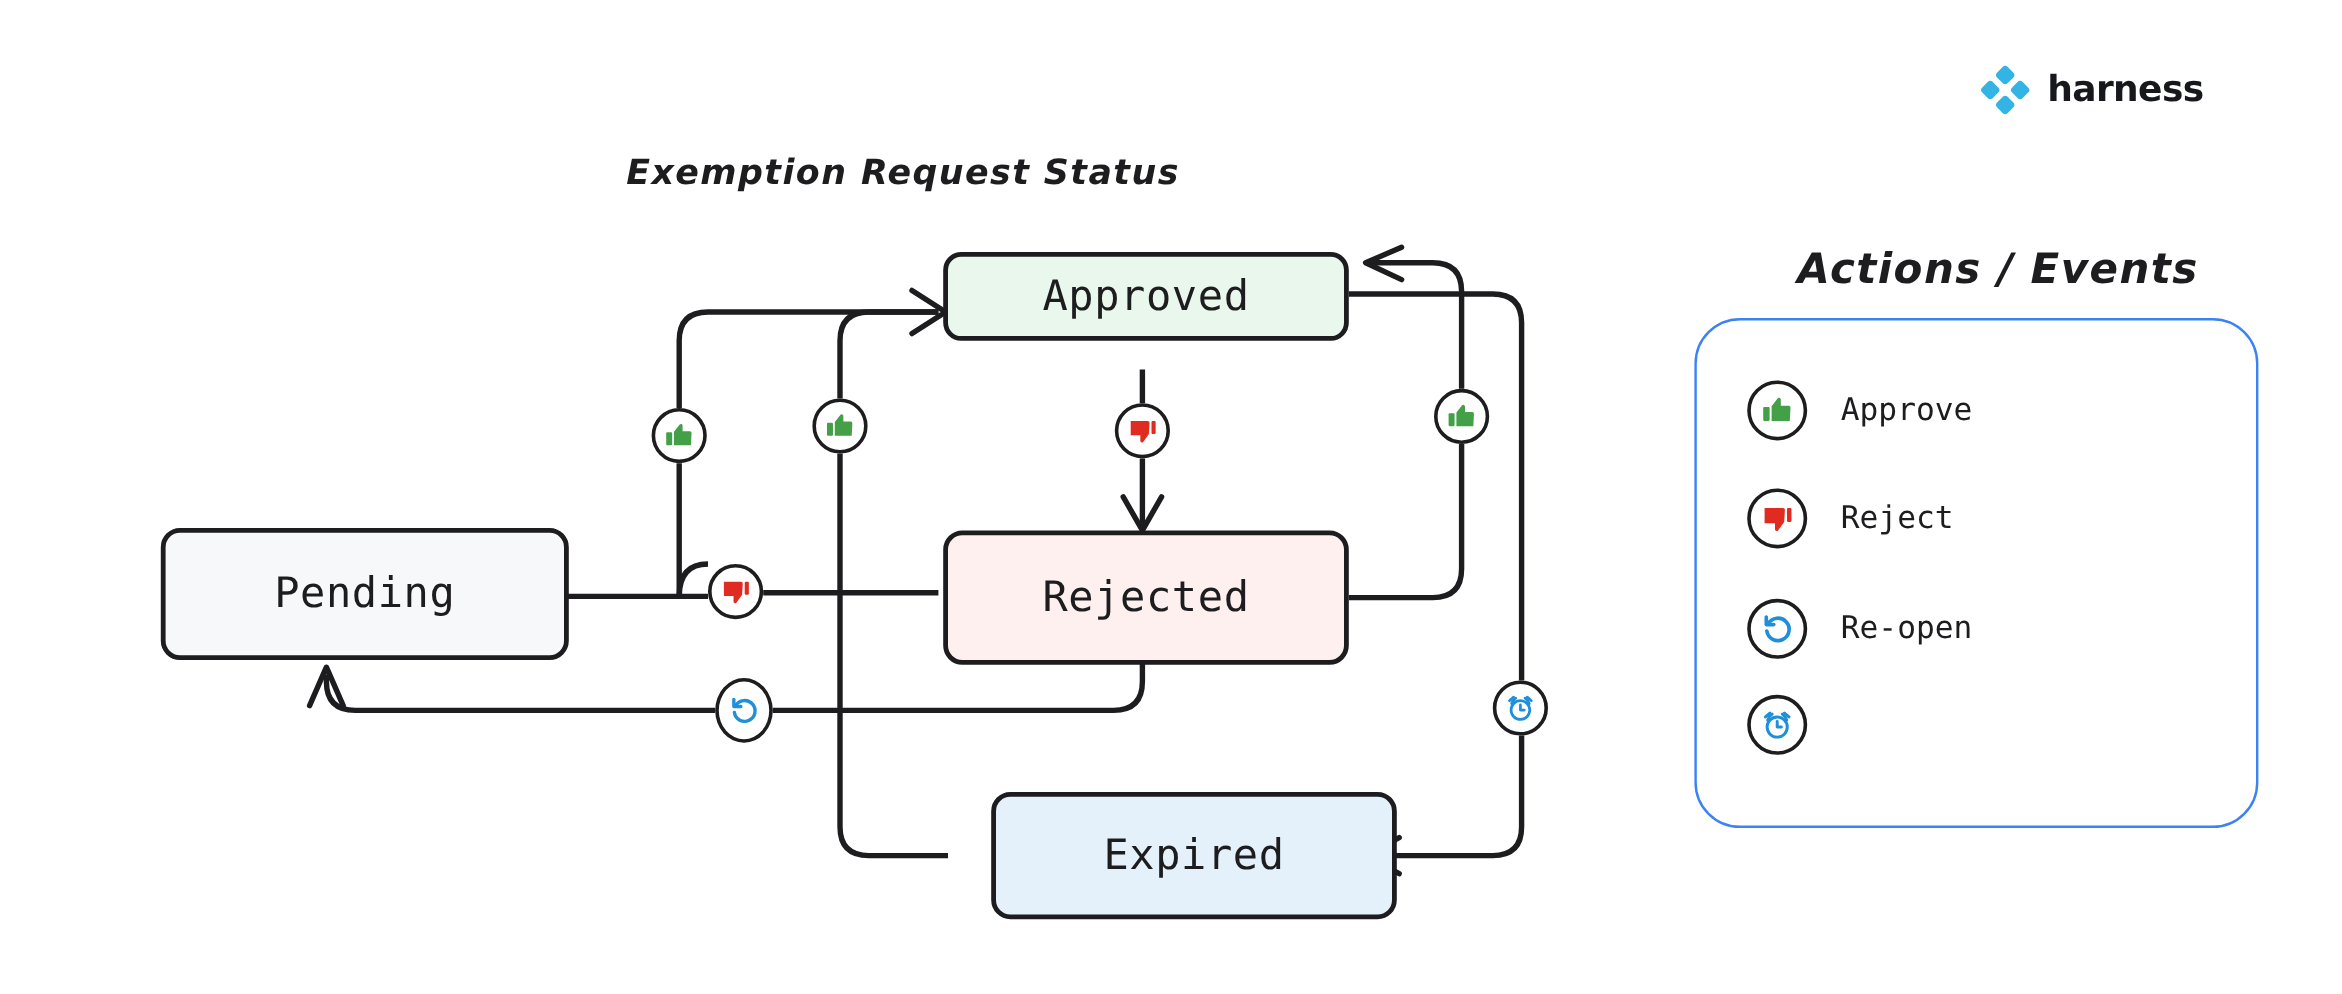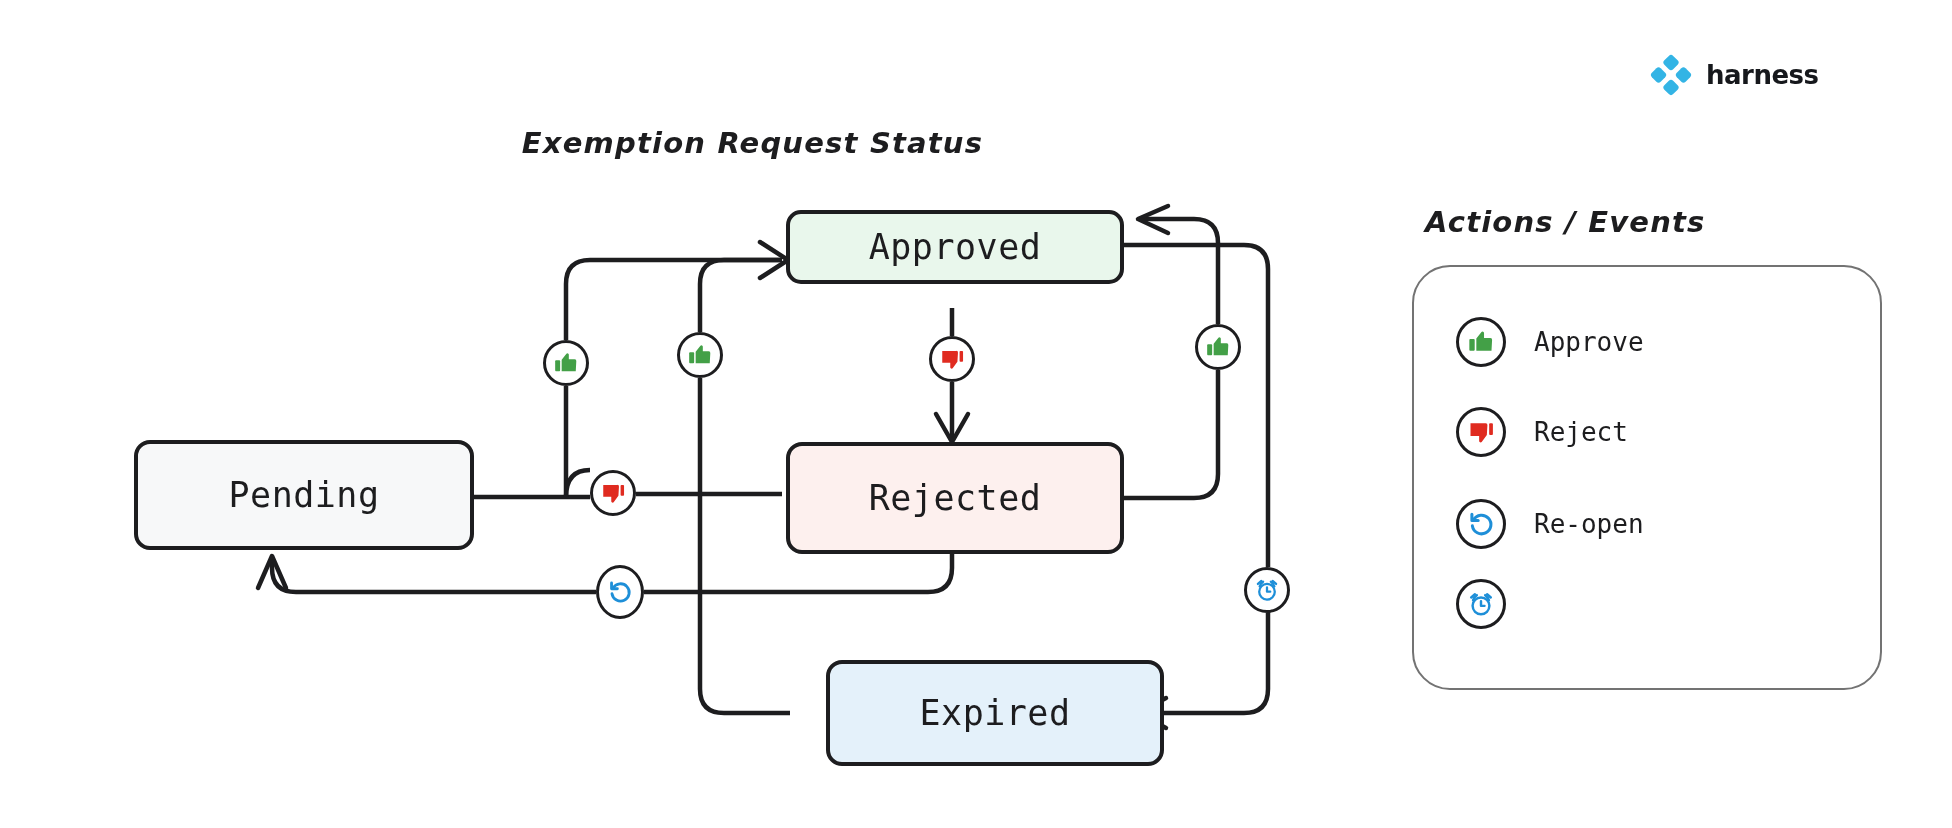--- a/index.html
+++ b/index.html
@@ -30,21 +30,21 @@
     position: absolute;
     left: 1648px;
     top: 52px;
     display: flex;
     align-items: center;
     gap: 12px;
   }
   #brand .logo-mark { width: 46px; height: 46px; display: block; }
   #brand .logo-text {
     font-family: "DejaVu Sans", "Liberation Sans", sans-serif;
-    font-size: 26px;
+    font-size: 30px;
     font-weight: bold;
     color: #16181c;
     letter-spacing: -0.5px;
     line-height: 1;
   }
 
   
   .hand {
     font-family: "DejaVu Sans", "Liberation Sans", sans-serif;
     font-style: italic;
@@ -60,22 +60,22 @@
     text-align: center;
     font-size: 29px;
     letter-spacing: 1.2px;
     padding-left: 20px;
   }
   #legend-title {
     position: absolute;
     left: 1425px;
     top: 205px;
     width: 480px;
-    text-align: left;
-    font-size: 29px;
+    text-align: center;
+    font-size: 35px;
     letter-spacing: 1.2px;
   }
 
   
   .node {
     position: absolute;
     box-sizing: border-box;
     border: 4px solid #1d1d1f;
     border-radius: 16px;
     display: flex;
@@ -114,21 +114,21 @@
   #badge-clock      { left: 1244px; top: 567px; }
 
   
   #legend-panel {
     position: absolute;
     left: 1412px;
     top: 265px;
     width: 470px;
     height: 425px;
     box-sizing: border-box;
-    border: 2px solid #737373;
+    border: 2px solid #3b82f6;
     border-radius: 38px;
     background: #ffffff;
   }
   .legend-row {
     position: absolute;
     left: 42px;
     display: flex;
     align-items: center;
     gap: 28px;
   }

